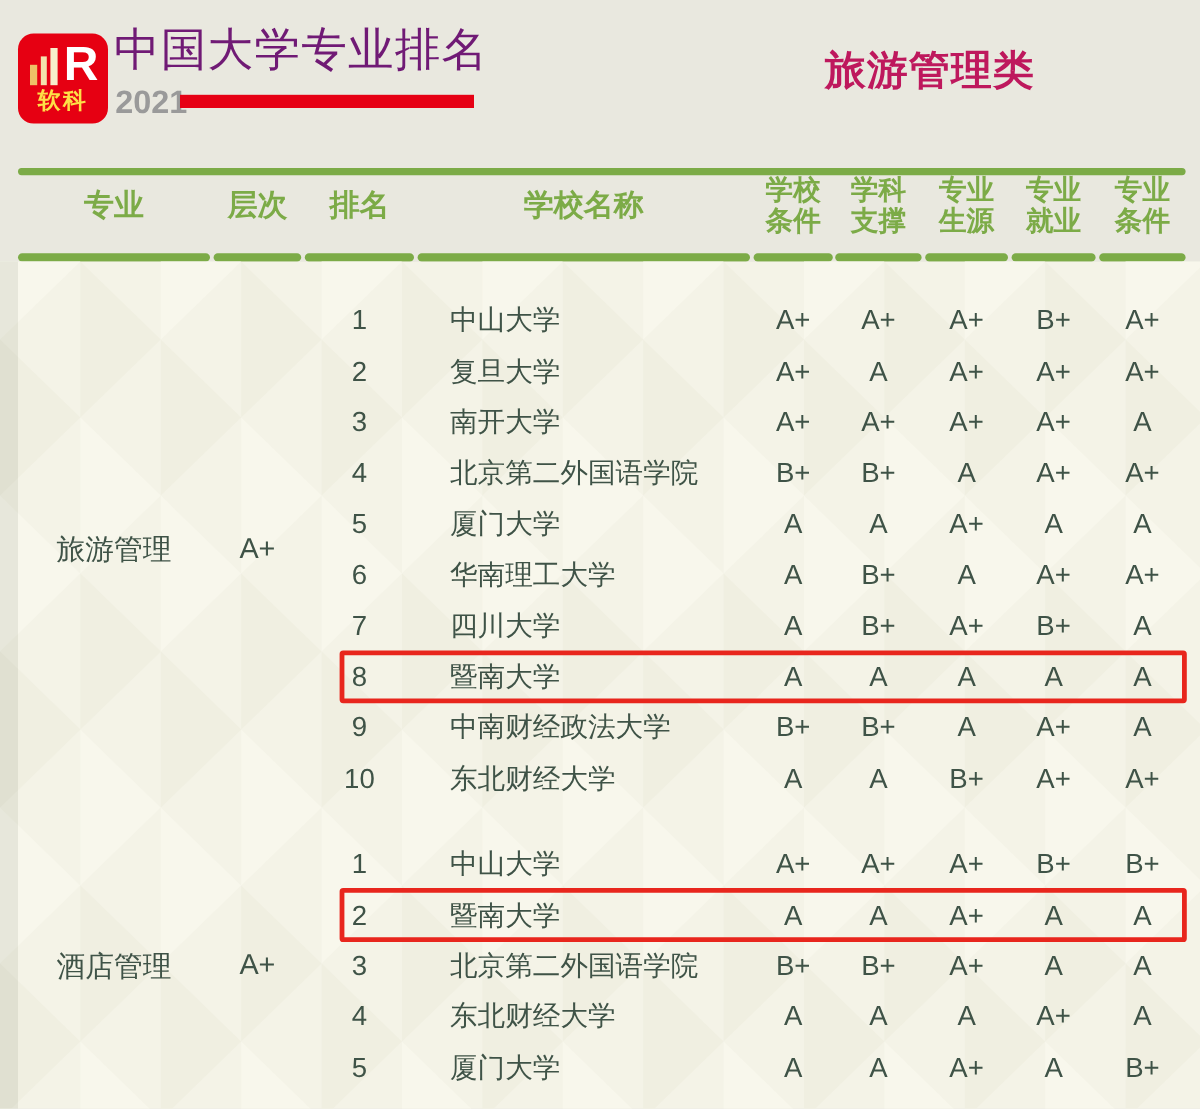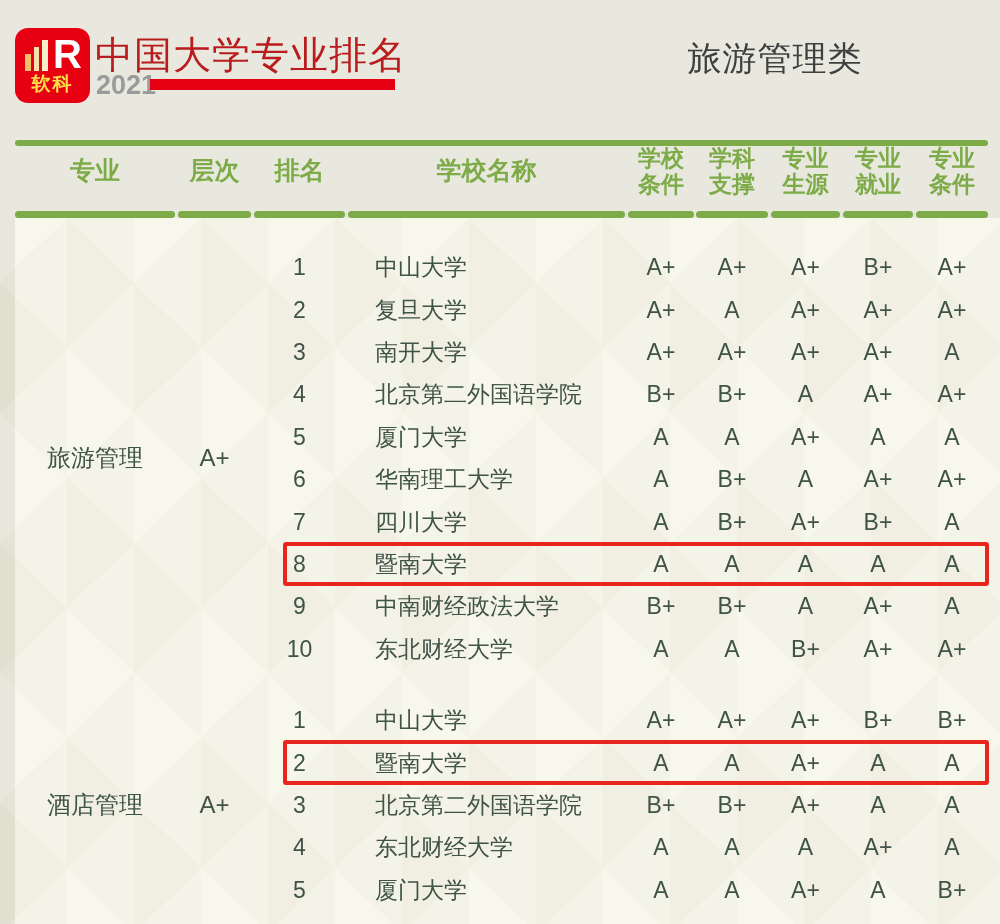--- a/index.html
+++ b/index.html
@@ -10,28 +10,28 @@
   .brand-logo{position:absolute;left:15px;top:28px;width:75px;height:75px;
     background:#e60012;border-radius:13px;}
   .logo-top{position:absolute;left:10px;top:9px;right:8px;height:34px;display:flex;align-items:flex-end;}
   .logo-bar{display:inline-block;margin-right:3px;}
   .logo-bar.b1{width:9px;height:17px;background:#eec167;}
   .logo-bar.b2{width:9px;height:24px;background:#f4e2ac;}
   .logo-bar.b3{width:9px;height:31px;background:#f7eecb;}
   .logo-r{color:#ffffff;font-weight:bold;font-size:40px;line-height:34px;margin-left:2px;}
   .logo-text{position:absolute;left:0;right:0;bottom:6px;text-align:center;color:#fde047;
     font-weight:bold;font-size:19px;letter-spacing:2px;}
-  .brand-title{position:absolute;left:95px;top:30px;font-size:38px;color:#b91c1c;
+  .brand-title{position:absolute;left:95px;top:16px;font-size:38px;color:#701a75;
     letter-spacing:1px;font-weight:500;}
   .brand-year{position:absolute;left:96px;top:70px;font-size:27px;font-weight:bold;color:#9a9a9a;}
   .brand-rule{position:absolute;left:150px;top:79px;width:245px;height:11px;background:#e60014;}
 
   
   .category{position:absolute;left:620px;top:36px;width:310px;text-align:center;}
-  .category-title{font-size:34px;font-weight:normal;color:#404040;letter-spacing:1px;}
+  .category-title{font-size:34px;font-weight:bold;color:#be185d;letter-spacing:1px;}
   .category-sub{margin-top:8px;font-size:36px;color:#7cab47;
     font-family:"Liberation Serif","DejaVu Serif",serif;}
 
   
   .top-line{position:absolute;left:15px;top:140px;width:973px;height:6px;
     background:#7cab47;border-radius:3px;}
   .thead{position:absolute;left:0;top:146px;width:1000px;height:65px;}
   .th{position:absolute;top:0;height:49px;display:flex;flex-direction:column;
     justify-content:center;text-align:center;color:#7cab47;font-weight:bold;font-size:25px;}
   .th .sub{font-size:23px;line-height:26px;}

